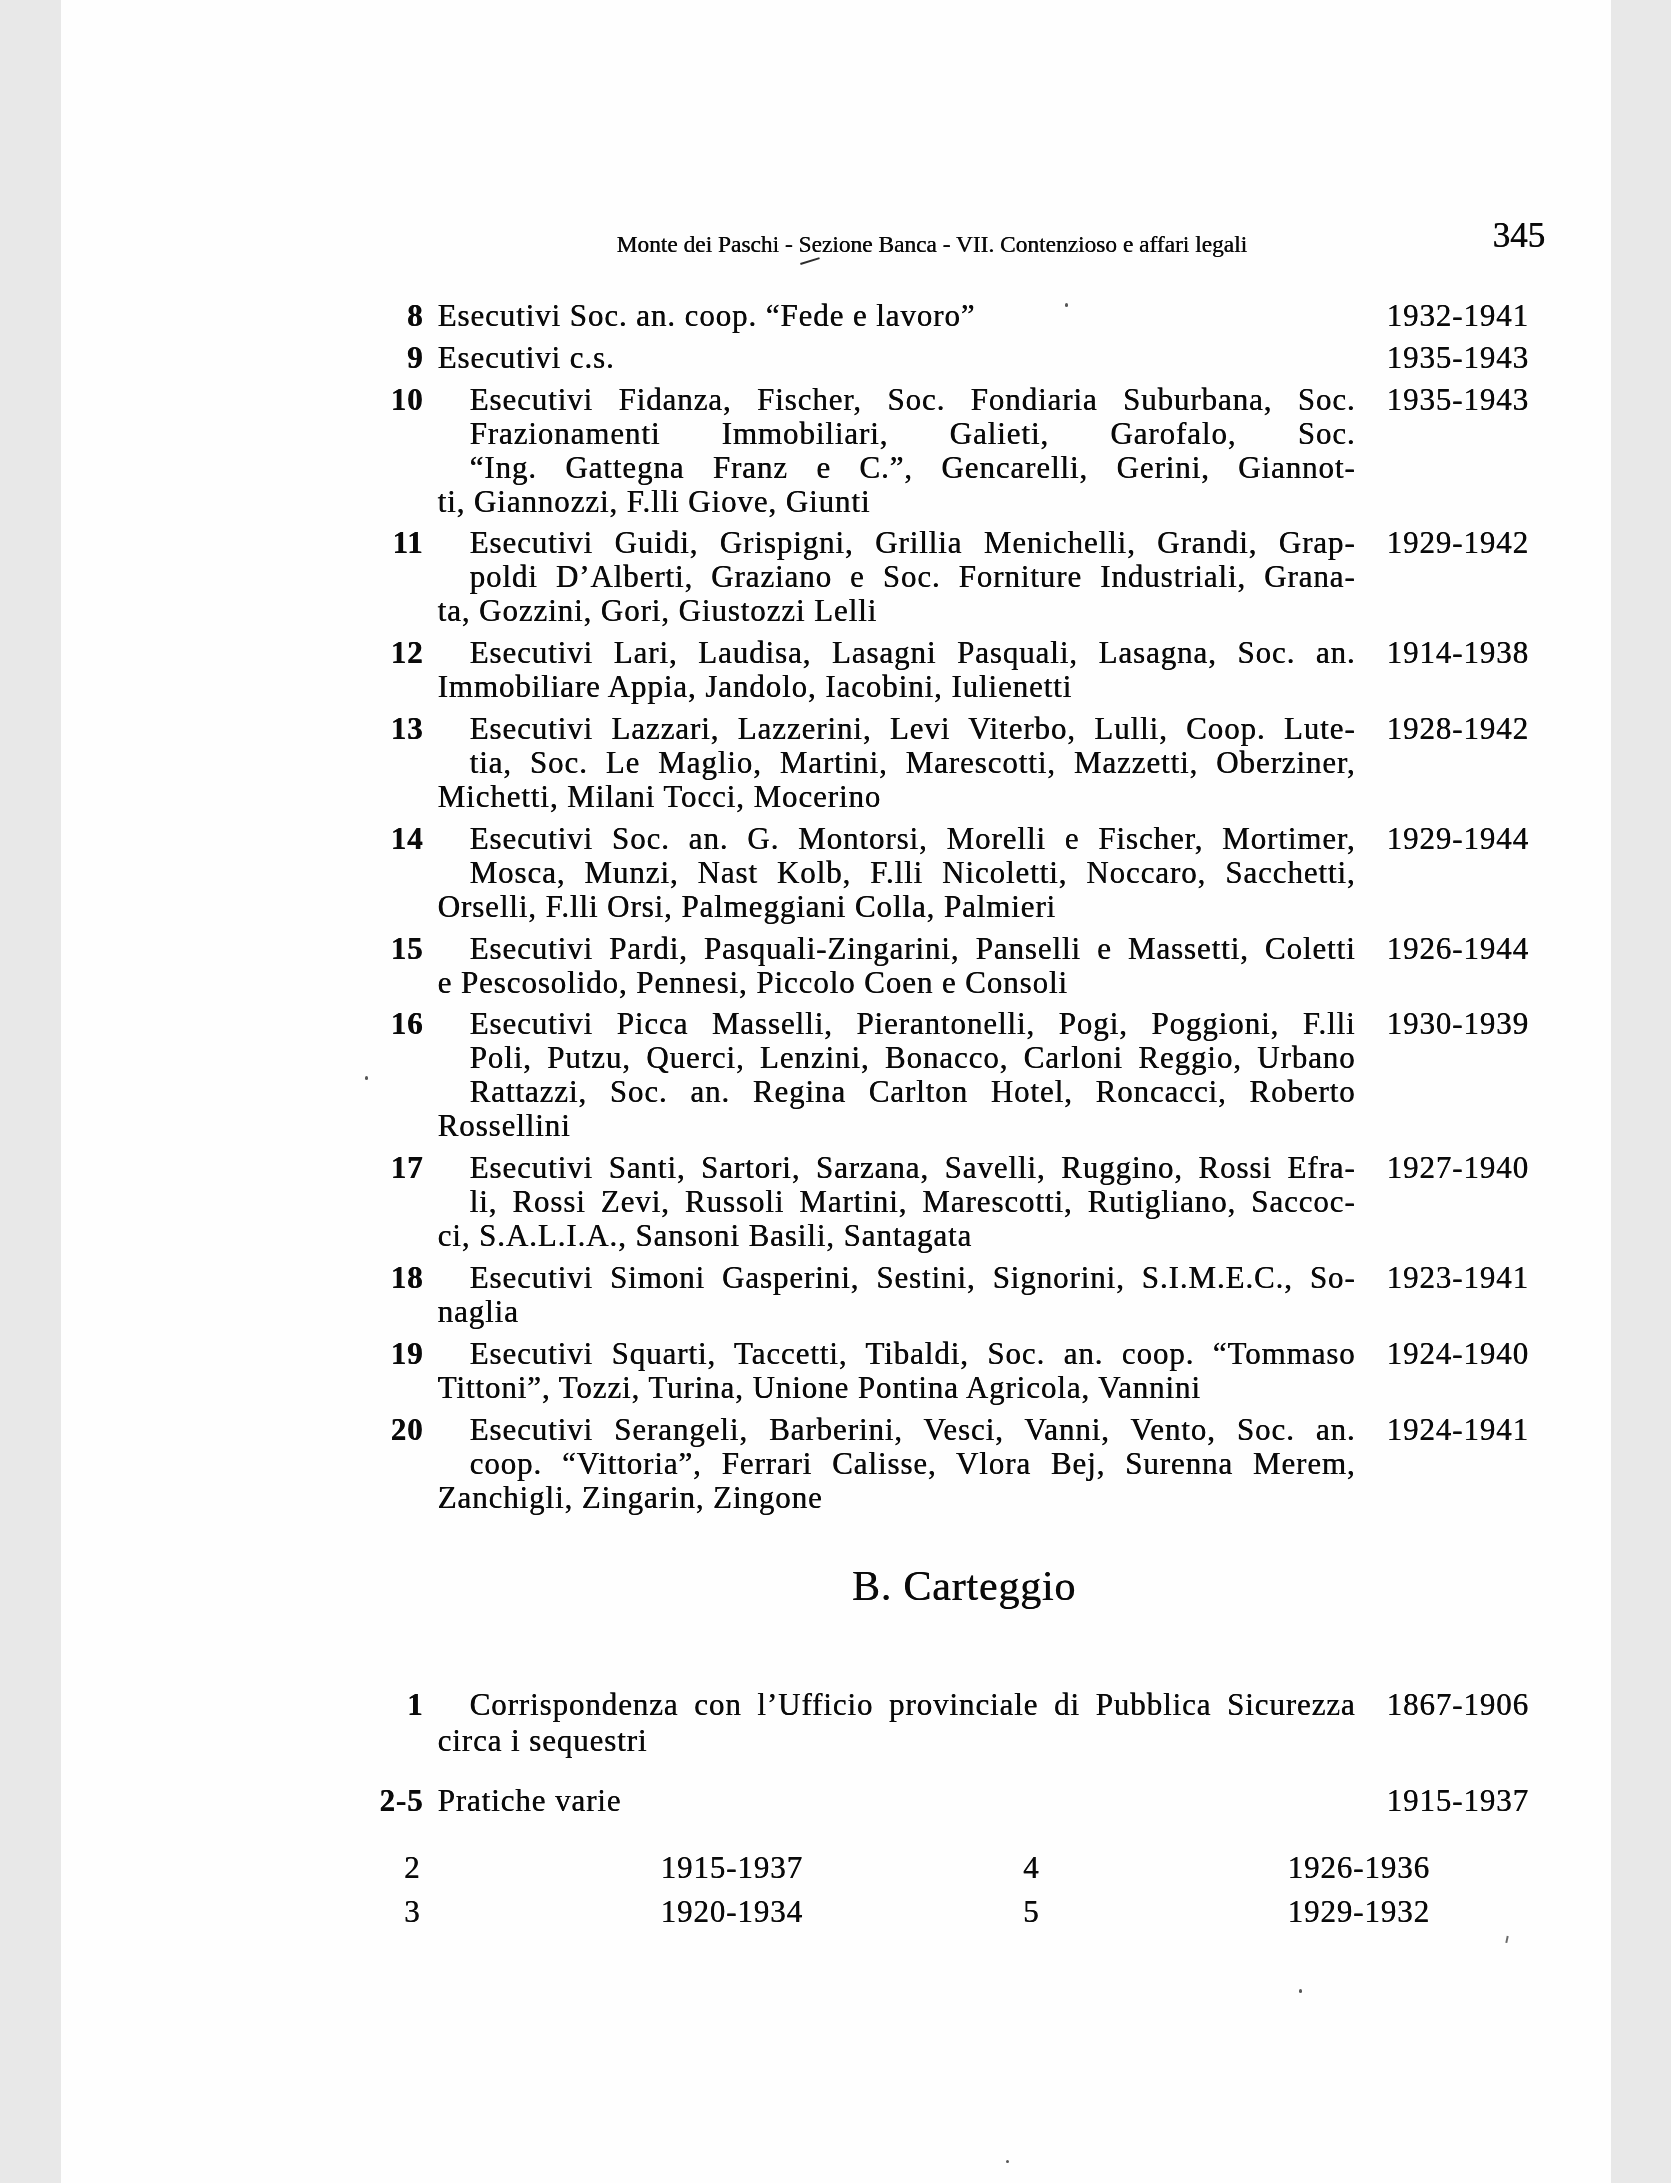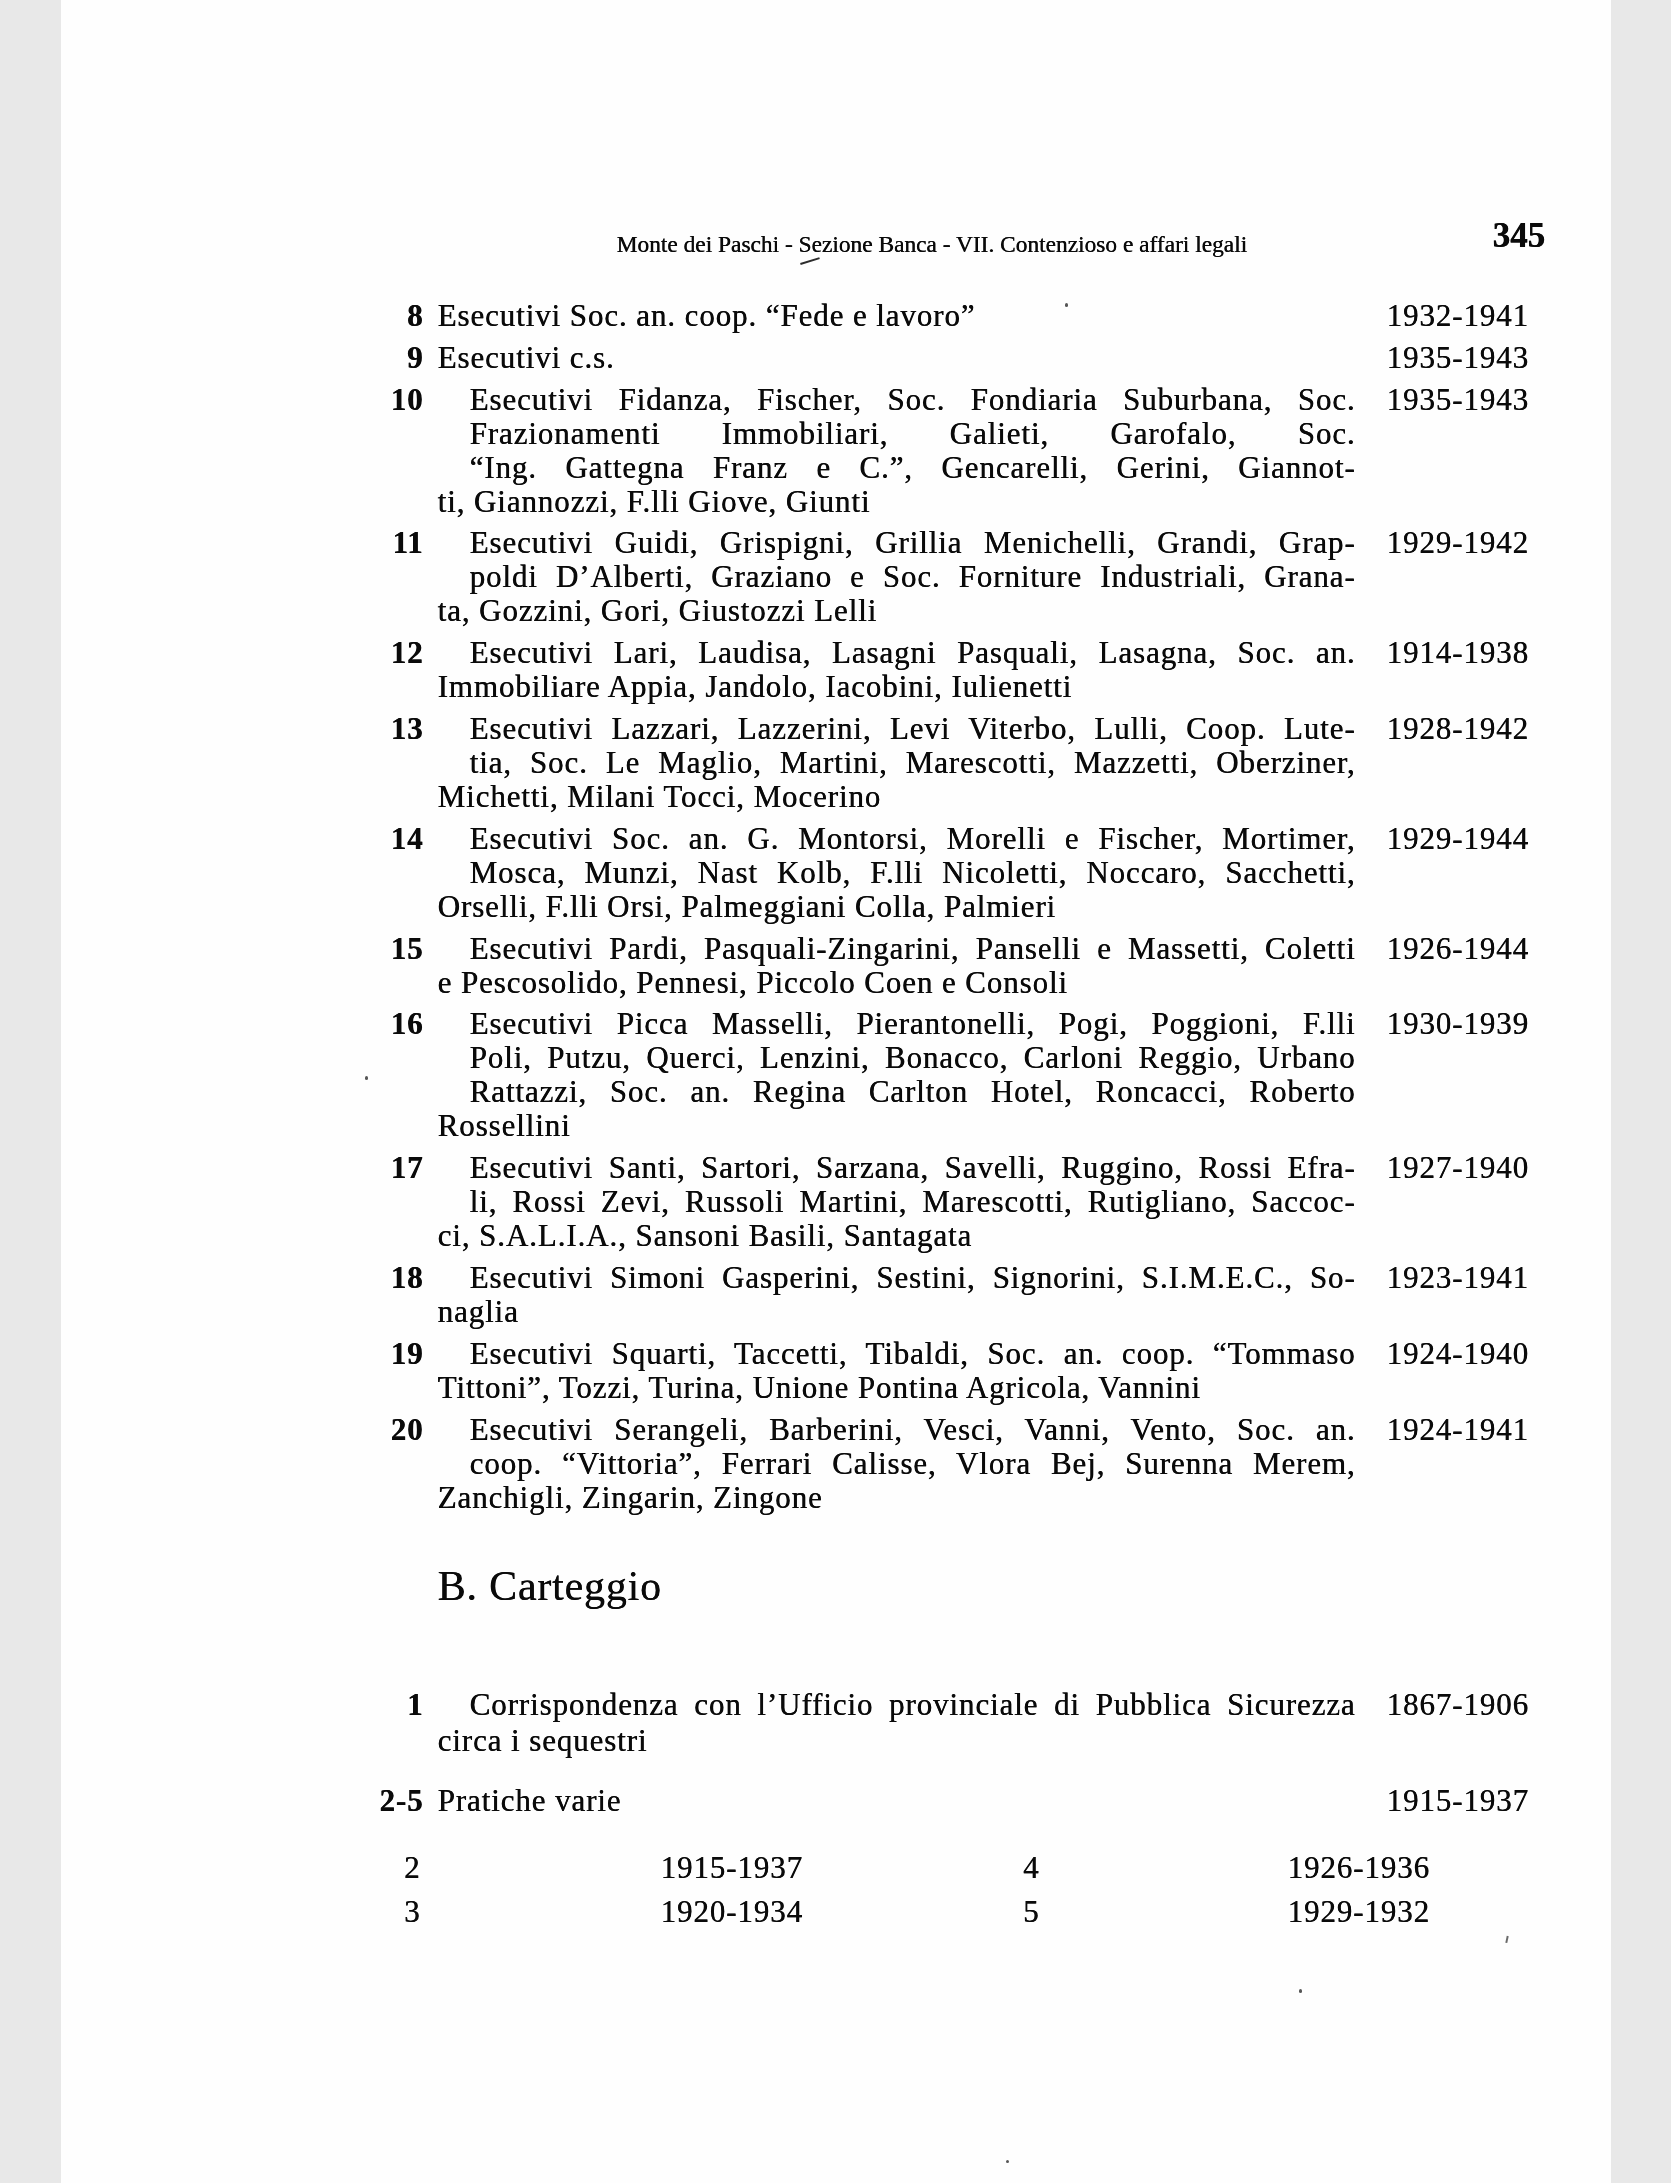--- a/index.html
+++ b/index.html
@@ -15,21 +15,21 @@
     text-shadow:0.4px 0 0 currentColor; 
   }
 
   
   .head-title {
     position:absolute; left:556px; top:231px;
     font-size:23.4px; line-height:26.5px; white-space:nowrap;
   }
   .page-num {
     position:absolute; left:1432px; top:217px;
-    font-size:35px; line-height:37px;font-weight:bold;
+    font-size:35px; line-height:37px;
   }
 
   
   .entries { position:absolute; left:0; width:1528px; }
   .entries-a { top:299px; }
   .entries-b { top:1687px; }
 
   .entry {
     display:flex; align-items:flex-start;
     margin-bottom:7.8px;
@@ -40,21 +40,21 @@
 
   .entry .num  { flex:none; width:363px; text-align:right; font-weight:bold; }
   .entry .body { flex:none; width:918px; margin-left:14px; }
   .entry .body .line { text-align:left; }
   .entry .body .line.just { text-align:justify; text-align-last:justify;margin-left:32px; }
   .entry .dates { flex:none; margin-left:31px; white-space:nowrap; }
 
   
   .section-heading {
     position:absolute; top:1564px; left:377px; width:1053px;
-    font-size:42px; line-height:45px;
+    text-align:center; font-size:42px; line-height:45px;
     font-weight:normal; letter-spacing:0.8px;
   }
 
   
   .subtable { position:absolute; top:1850px; left:0; width:1528px;
               font-size:31px; letter-spacing:0.9px; }
   .subrow { position:relative; height:44px; }
   .subrow span { position:absolute; top:0; white-space:nowrap; line-height:36px; }
   .sub-num-left   { left:296px; width:64px;  text-align:right; }
   .sub-date-left  { left:600px; }

